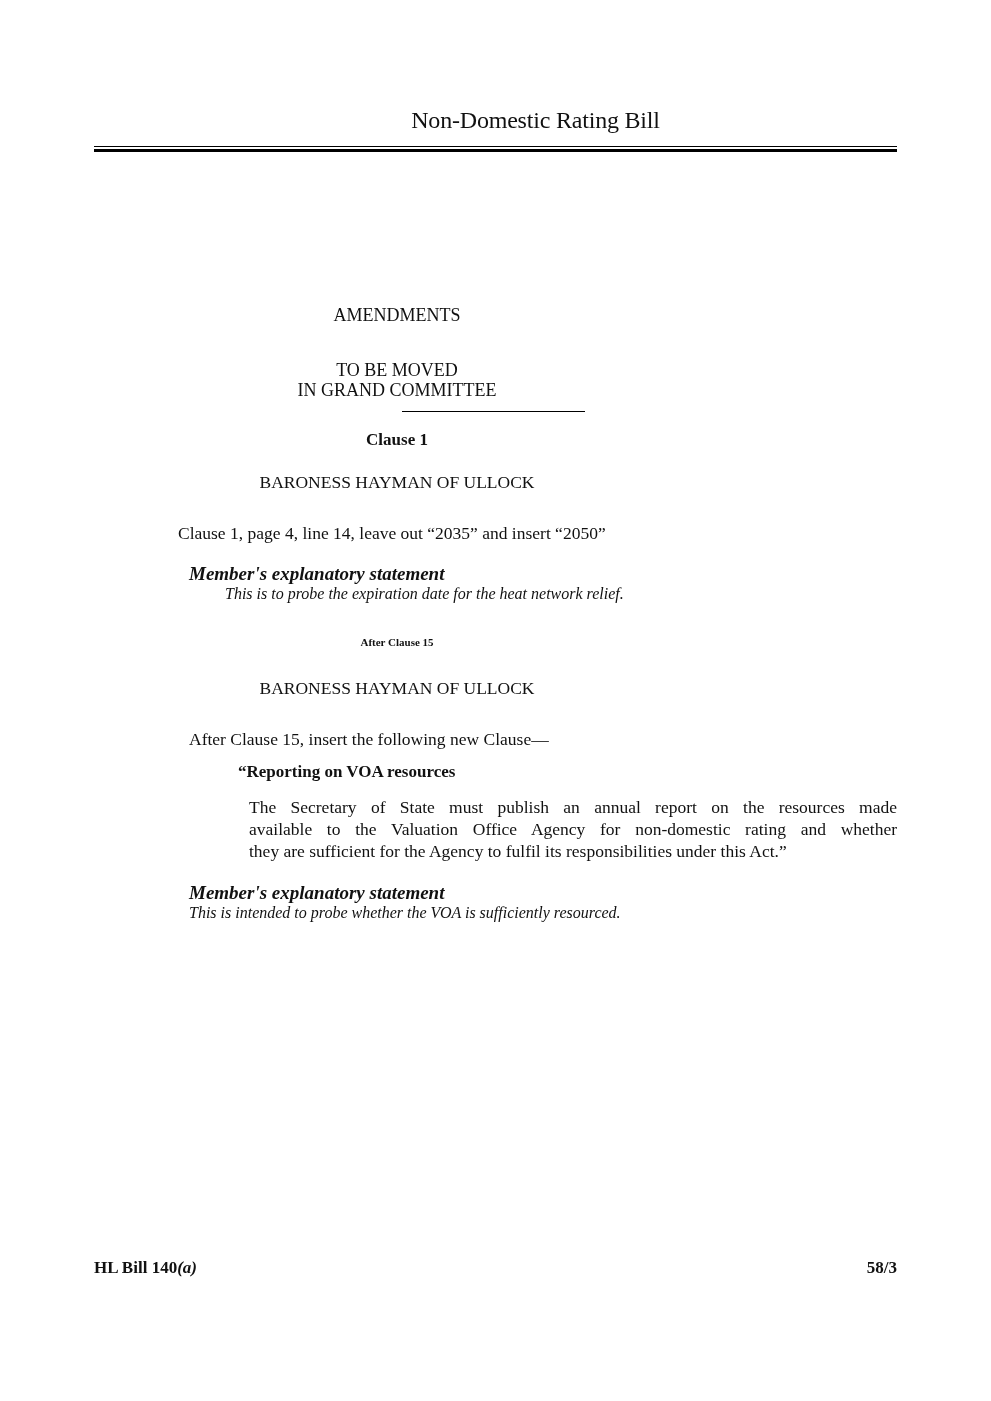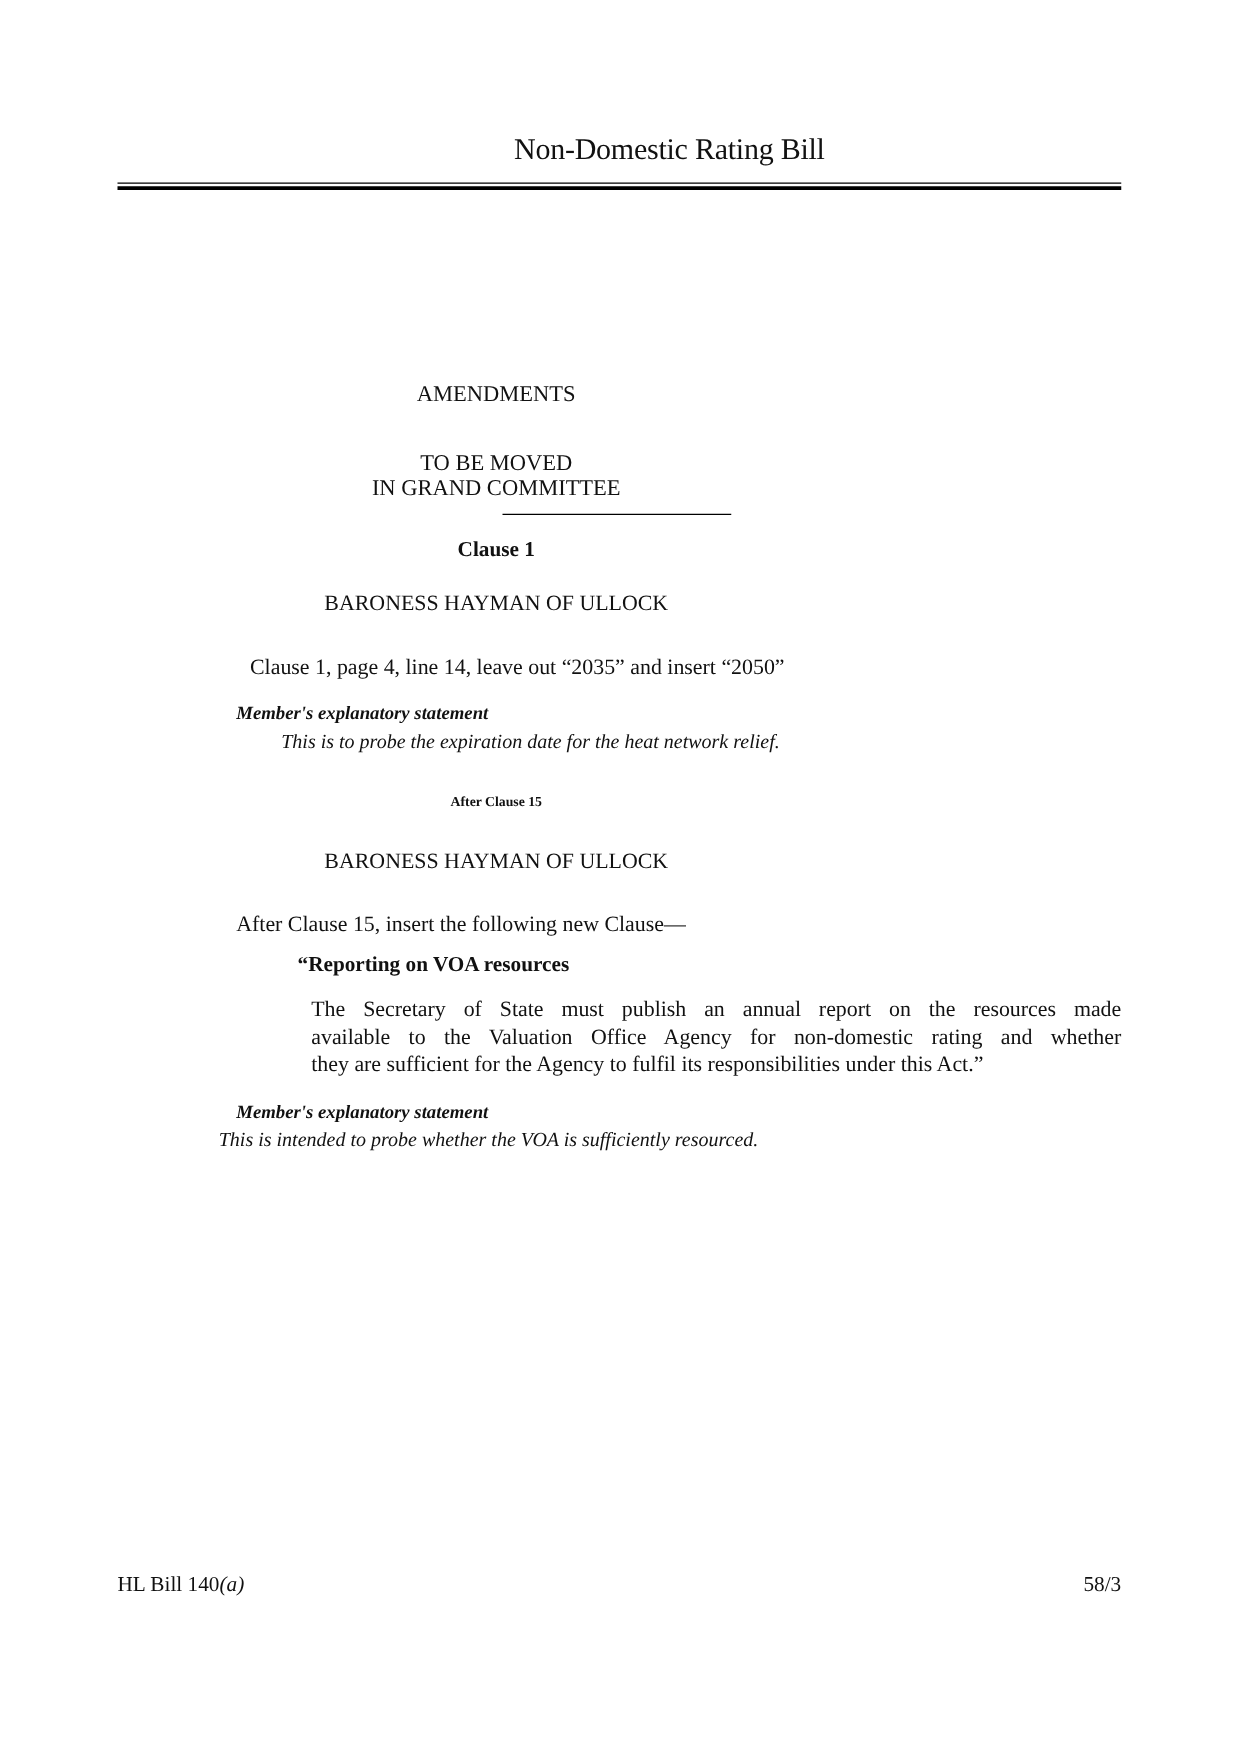--- a/index.html
+++ b/index.html
@@ -13,49 +13,49 @@
     left: 0; width: 991px; top: 107px; text-align: center;
     font-size: 24px; font-weight: normal; letter-spacing: -0.2px; margin-left: 40px;
   }
   .rule-thin { left: 94px; width: 803px; top: 146px; height: 1px; background: #000; }
   .rule-thick { left: 94px; width: 803px; top: 149px; height: 3px; background: #000; }
   .center { left: 0; width: 794px; text-align: center; font-size: 18px; }
   .hdr-rule { left: 402px; width: 183px; top: 411px; height: 1px; background: #000; }
   .bold { font-weight: bold; }
   .body18 { font-size: 17.5px; }
   .italic { font-style: italic; }
-  .stmt-head { font-size: 15px; font-weight: bold; font-style: italic; }
+  .stmt-head { font-size: 19px; font-weight: bold; font-style: italic; }
   .stmt-text { font-size: 16px; font-style: italic; }
   .justify { text-align: justify; text-align-last: justify; }
-  .footer { font-size: 17px; }
+  .footer { font-size: 17px; font-weight: bold; }
 </style>
 </head>
 <body>
 
 <div class="abs title">Non-Domestic Rating Bill</div>
 <div class="abs rule-thin"></div>
 <div class="abs rule-thick"></div>
 
 <div class="abs center" style="top:305px;">AMENDMENTS</div>
 <div class="abs center" style="top:360px;">TO BE MOVED</div>
 <div class="abs center" style="top:380px;">IN GRAND COMMITTEE</div>
 <div class="abs hdr-rule"></div>
 
 <div class="abs center bold" style="top:430px; font-size:17px;">Clause 1</div>
 <div class="abs center" style="top:472px; font-size:17.5px;">BARONESS HAYMAN OF ULLOCK</div>
-<div class="abs body18" style="left:200px; top:523px;">Clause 1, page 4, line 14, leave out “2035” and insert “2050”</div>
+<div class="abs body18" style="left:178px; top:523px;">Clause 1, page 4, line 14, leave out “2035” and insert “2050”</div>
 <div class="abs stmt-head" style="left:189px; top:563px;">Member's explanatory statement</div>
 <div class="abs stmt-text" style="left:189px; top:585px;margin-left:36px;">This is to probe the expiration date for the heat network relief.</div>
 
 <div class="abs center bold" style="top:636px; font-size:11px;">After Clause 15</div>
 <div class="abs center" style="top:678px; font-size:17.5px;">BARONESS HAYMAN OF ULLOCK</div>
 <div class="abs body18" style="left:189px; top:729px;">After Clause 15, insert the following new Clause—</div>
 <div class="abs bold" style="left:238px; top:762px; font-size:17px;">“Reporting on VOA resources</div>
 
 <div class="abs body18 justify" style="left:249px; width:648px; top:797px;">The Secretary of State must publish an annual report on the resources made</div>
 <div class="abs body18 justify" style="left:249px; width:648px; top:819px;">available to the Valuation Office Agency for non-domestic rating and whether</div>
 <div class="abs body18" style="left:249px; top:841px;">they are sufficient for the Agency to fulfil its responsibilities under this Act.”</div>
 
 <div class="abs stmt-head" style="left:189px; top:882px;">Member's explanatory statement</div>
-<div class="abs stmt-text" style="left:175px; top:904px;">This is intended to probe whether the VOA is sufficiently resourced.</div>
+<div class="abs stmt-text" style="left:189px; top:904px;">This is intended to probe whether the VOA is sufficiently resourced.</div>
 
 <div class="abs footer" style="left:94px; top:1258px;"><span>HL Bill 140</span><span class="italic">(a)</span></div>
 <div class="abs footer" style="right:94px; top:1258px;margin-left:38px;">58/3</div>
 
 </body></html>

